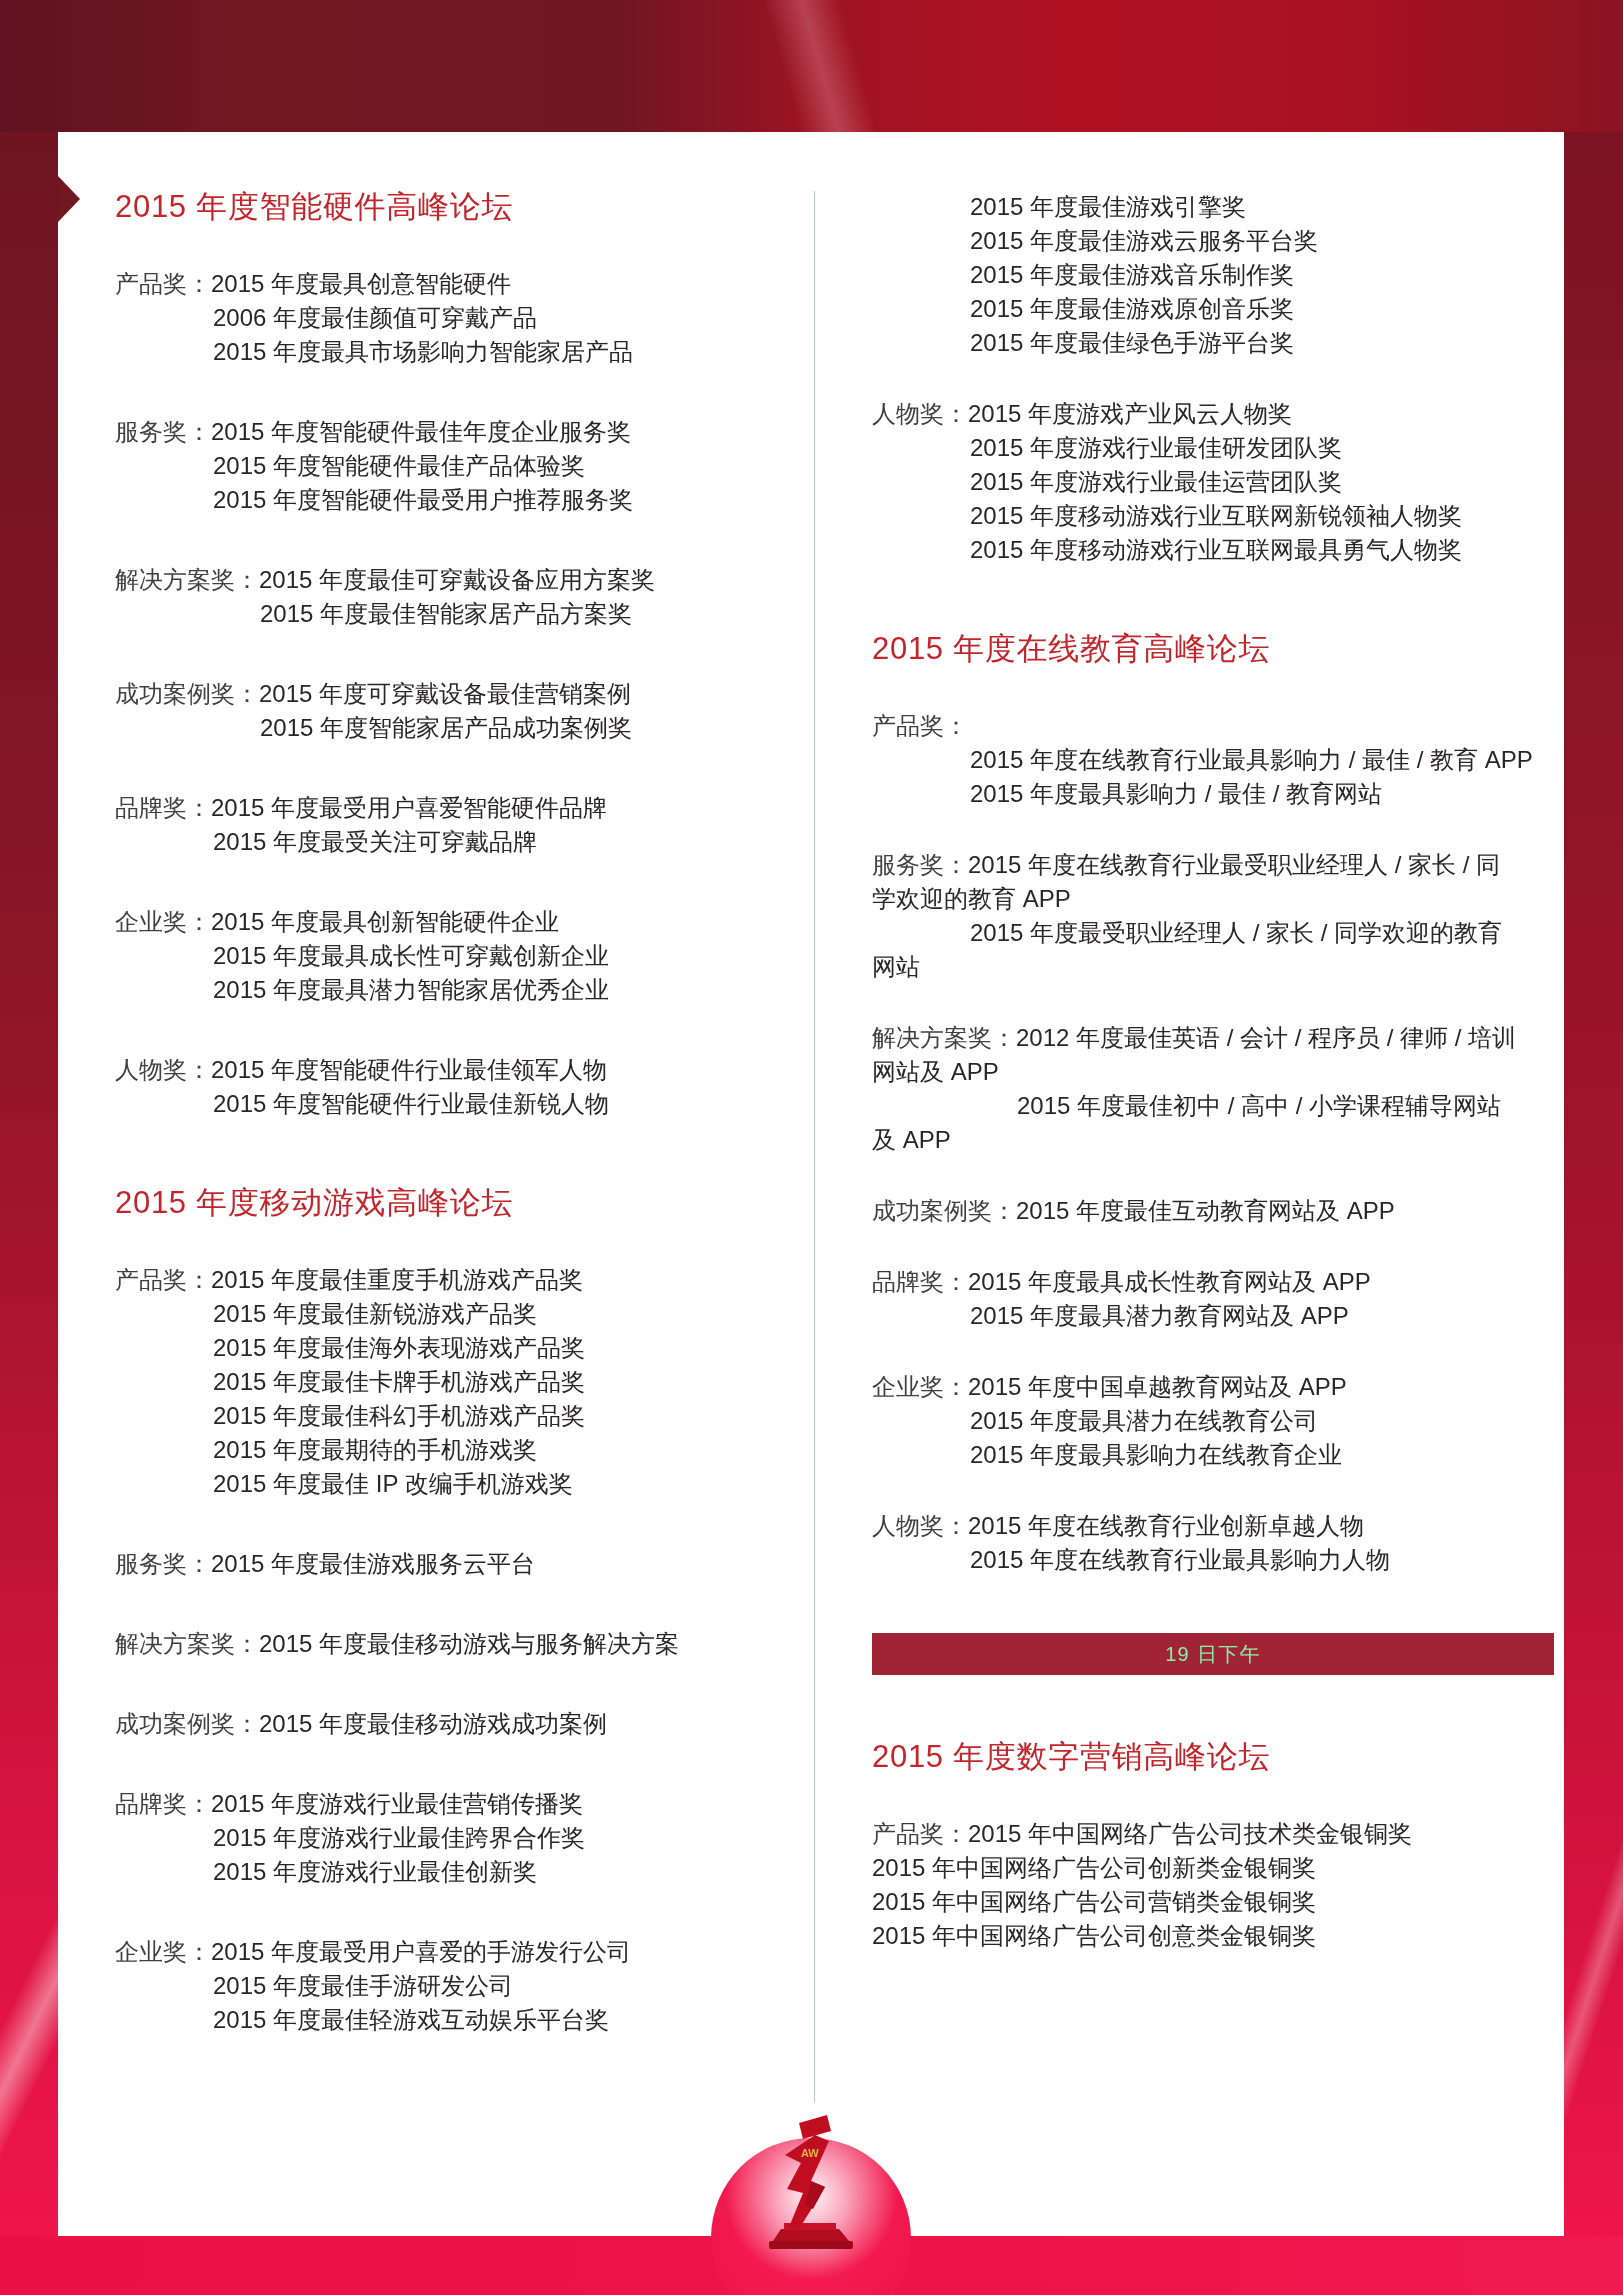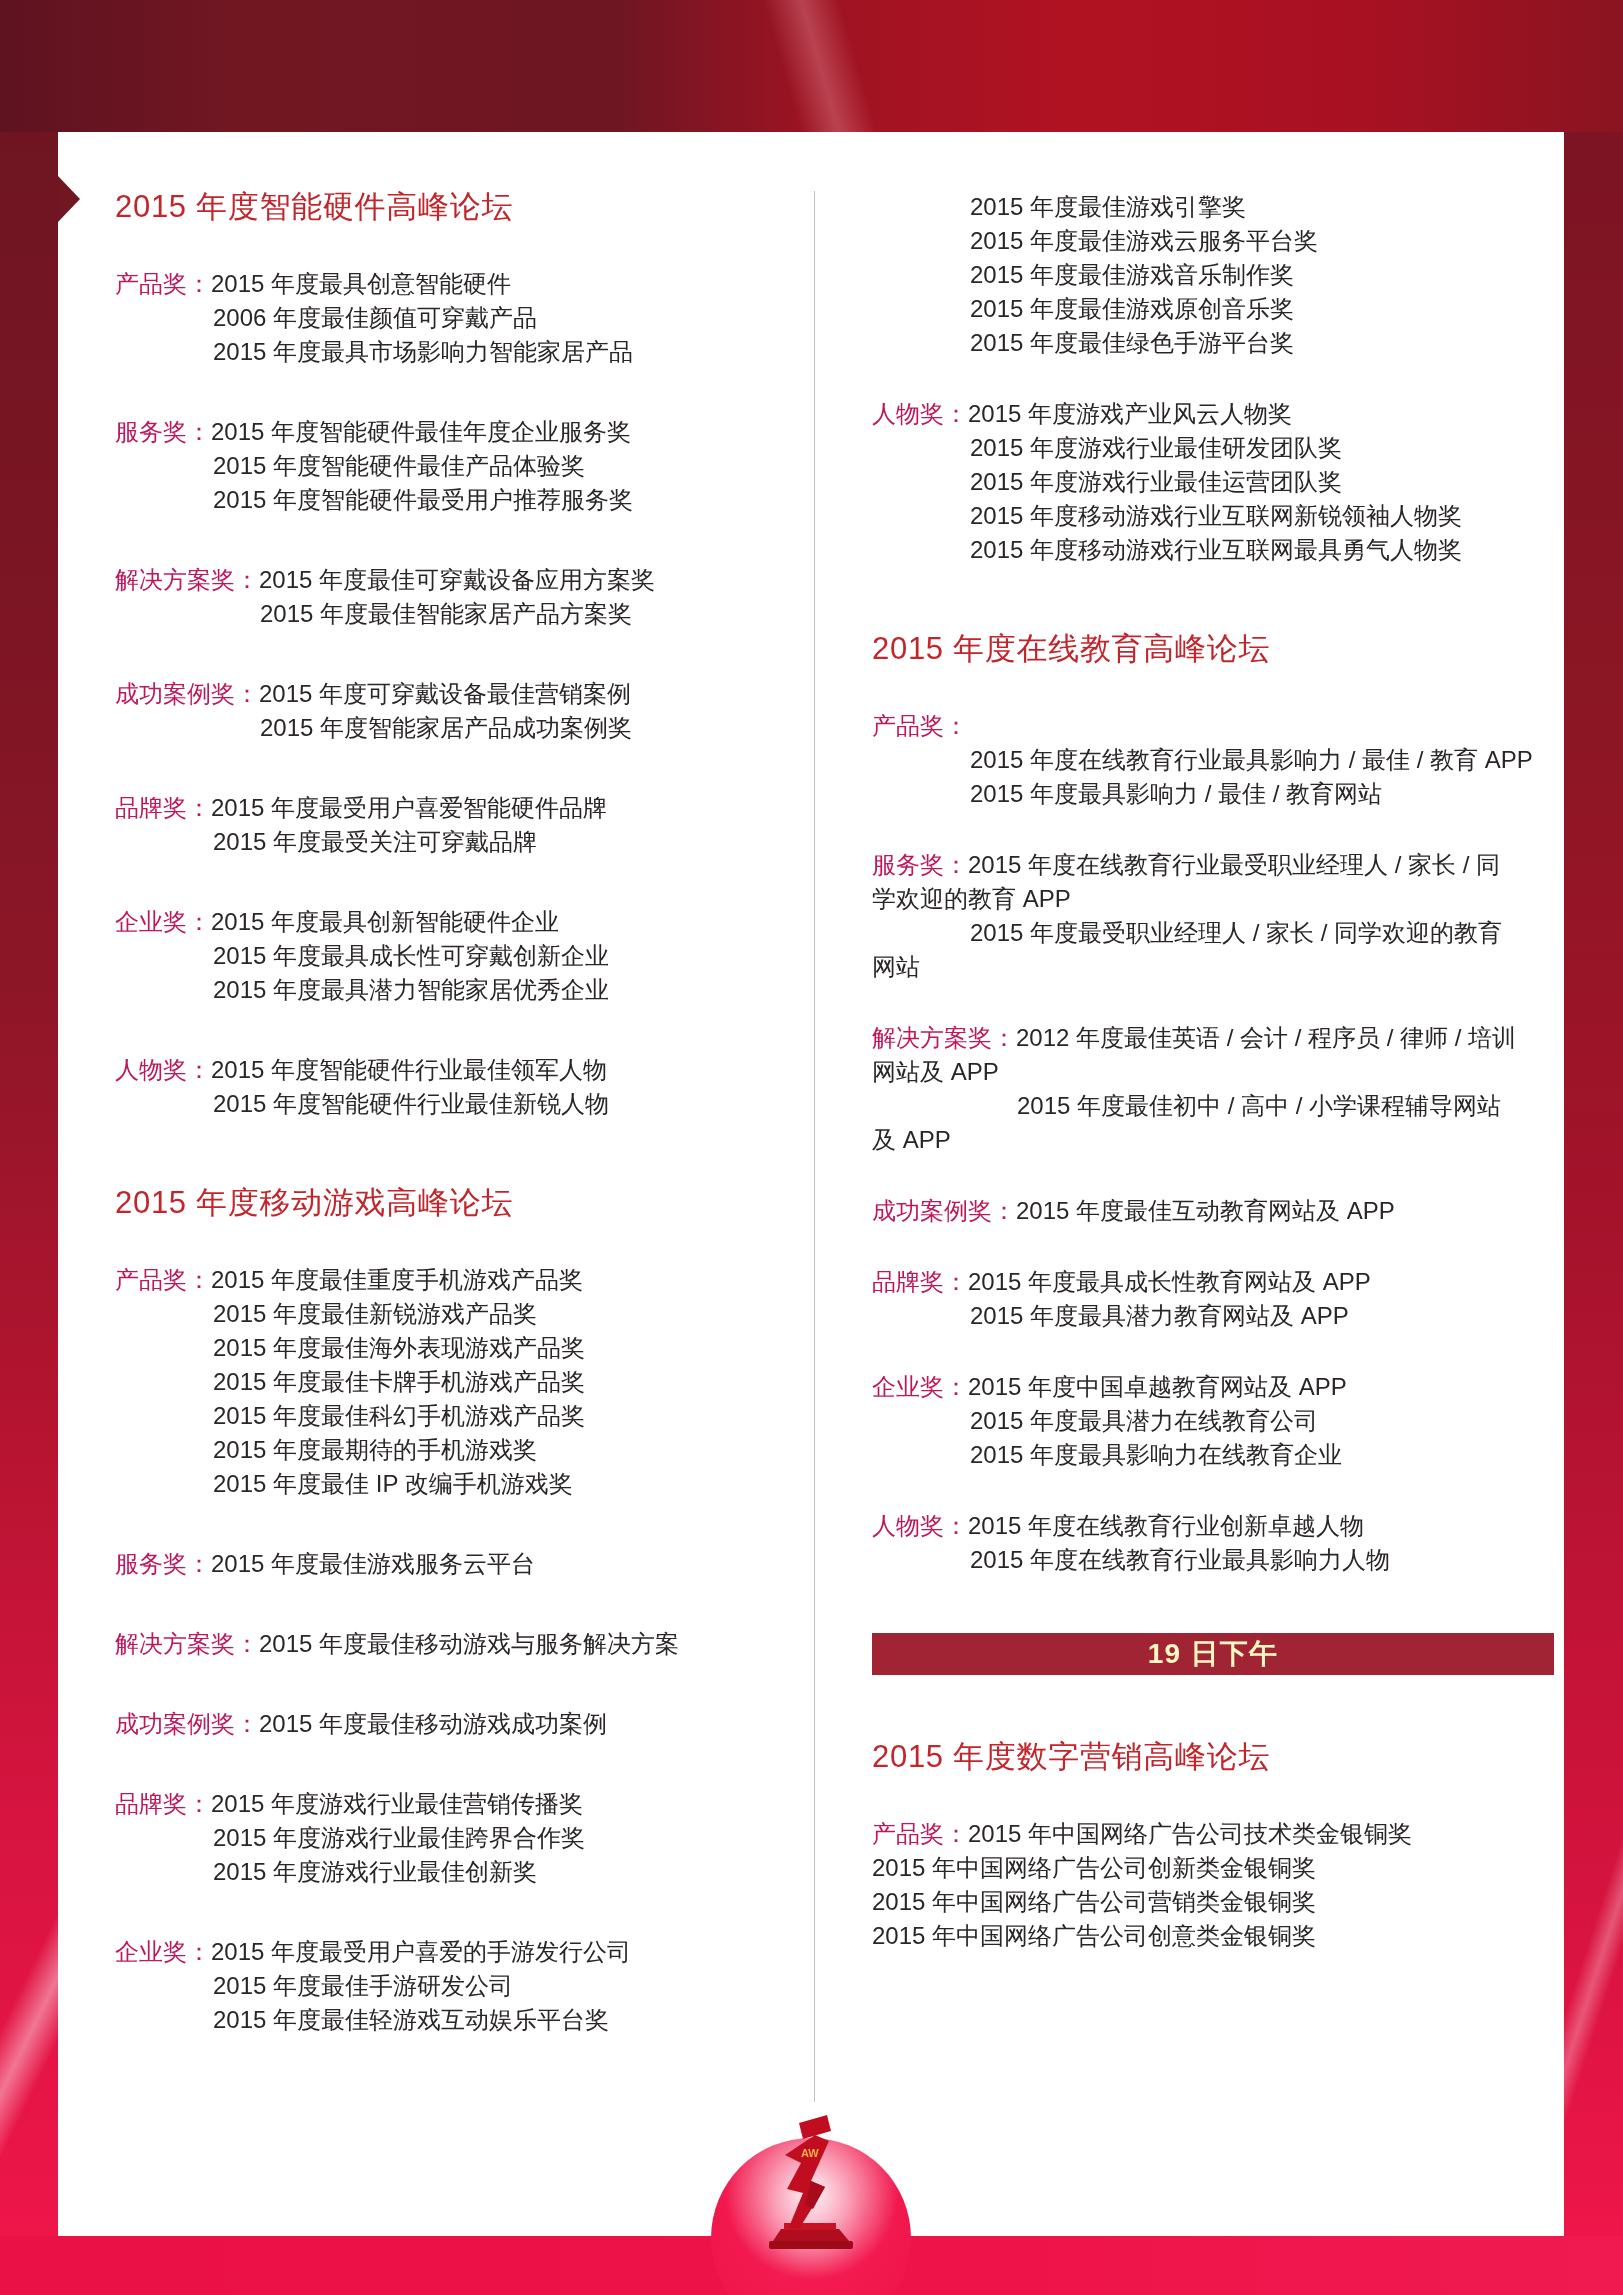--- a/index.html
+++ b/index.html
@@ -28,25 +28,25 @@
   .divider{position:absolute;left:756px;top:59px;width:1.3px;height:1911px;background:#b7c6c0;}
   
   .col{position:absolute;top:0;color:#2a2627;}
   .col-left{left:57px;width:654px;padding-top:56px;}
   .col-right{left:814px;width:682px;padding-top:58px;}
   .heading{font-size:31px;line-height:38px;font-weight:normal;color:#c1262c;margin:0 0 41px 0;letter-spacing:0.7px;}
   .heading:not(:first-child){margin-top:63px;}
   .group{margin-bottom:37px;}
   .col-left .group{margin-bottom:46px;}
   .line{font-size:24px;line-height:34px;white-space:nowrap;}
-  .line .lab{color:#be185d;}
+  .line .lab{color:#404040;}
   .line.i1{padding-left:98px;}
   .line.i2{padding-left:145px;}
   .banner{margin-top:56px;height:42px;background:#a02433;display:flex;align-items:center;justify-content:center;}
-  .banner-text{color:#fef9c3;font-size:28px;font-weight:bold;letter-spacing:1.3px;}
+  .banner-text{color:#86efac;font-size:20px;font-weight:normal;letter-spacing:1.3px;}
   
   .dome{position:absolute;left:711px;top:2138px;width:200px;height:200px;border-radius:50%;
     background:radial-gradient(circle at 50% 42%,#f64a77 0%,#f31b51 34%,#ee1349 100%);}
   .glow{position:absolute;left:725px;top:2107px;width:173px;height:173px;border-radius:50%;
     background:radial-gradient(closest-side,rgba(255,255,255,.95) 0%,rgba(255,255,255,.55) 45%,rgba(255,255,255,0) 100%);}
   .trophy{position:absolute;left:751px;top:2111px;width:120px;height:140px;}
 </style>
 </head>
 <body>
 

